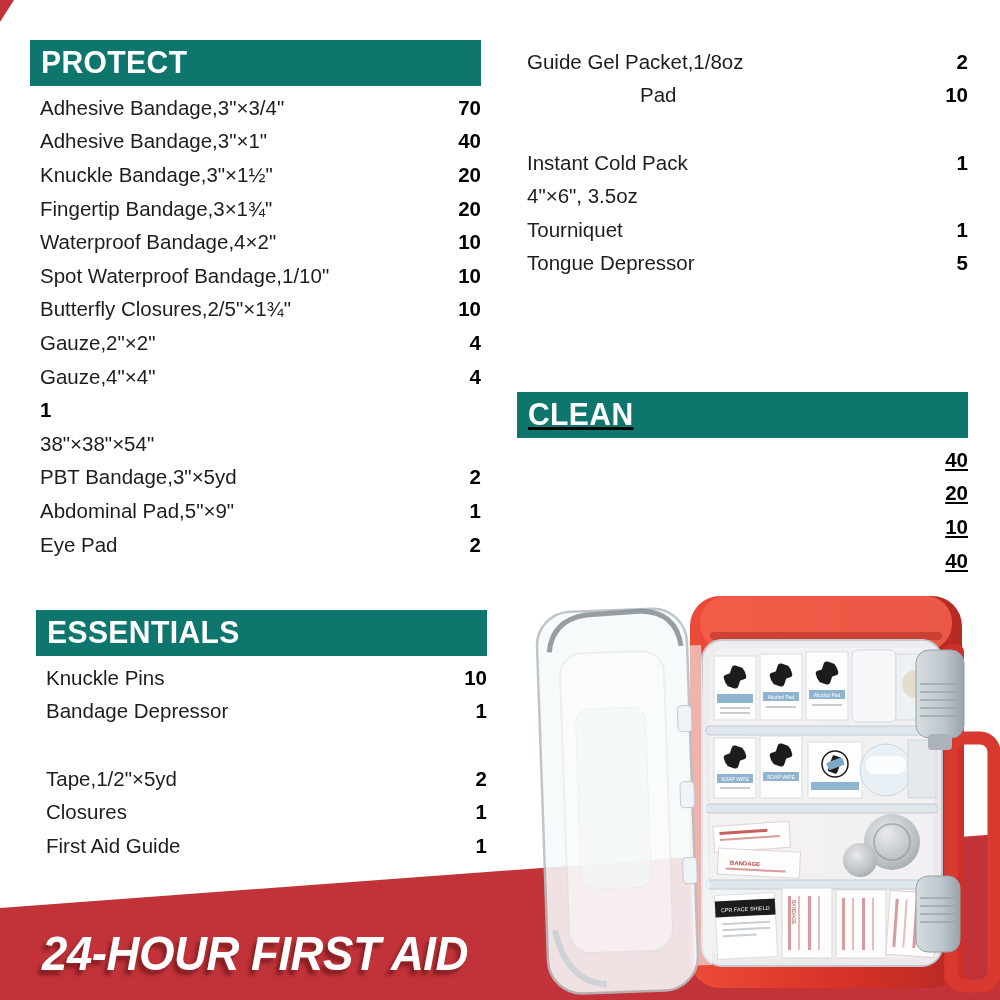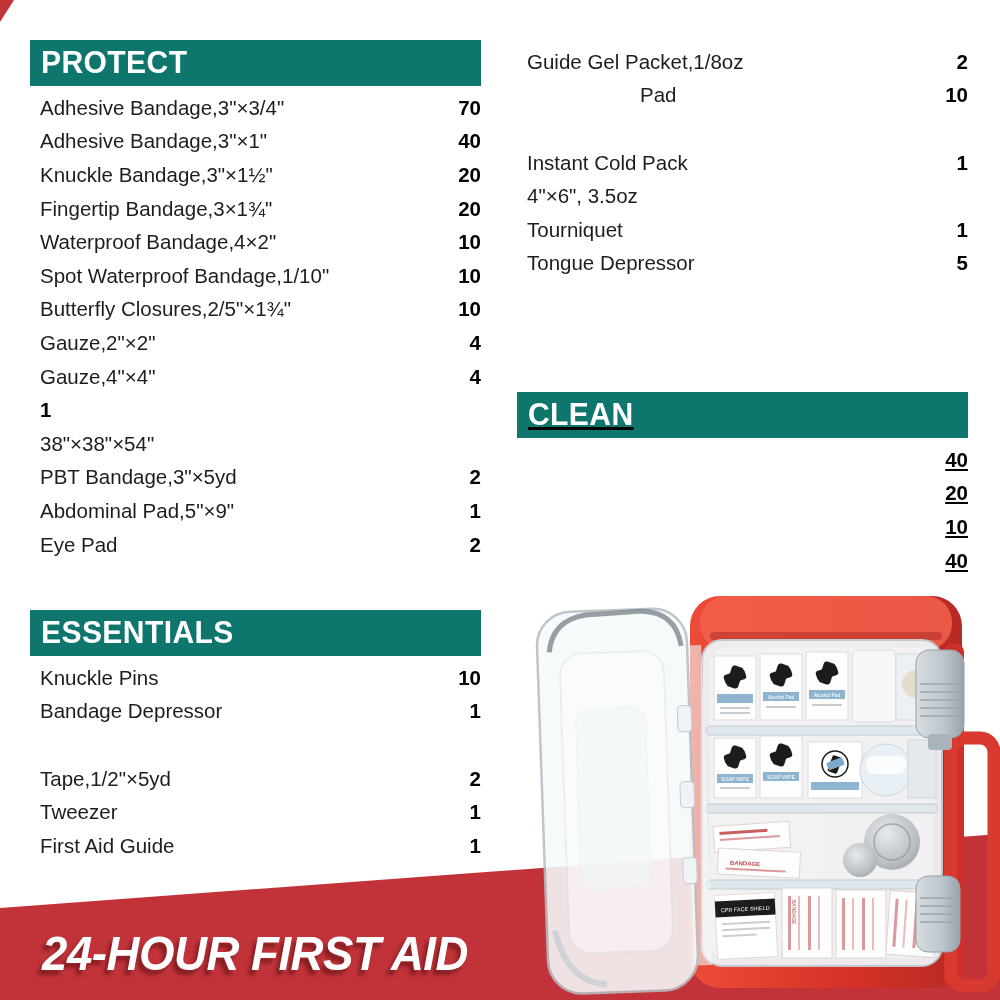--- a/index.html
+++ b/index.html
@@ -8,21 +8,21 @@
     font-family:"Liberation Sans",sans-serif;position:relative;
   }
   .corner-accent{
     position:absolute;left:0;top:0;width:14px;height:22px;background:#c13338;
     clip-path:polygon(0 0,100% 0,0 100%);
   }
   .section{position:absolute;width:451px;}
   #sec-protect{left:30px;top:40px;}
   #sec-treat{left:517px;top:40px;}
   #sec-clean{left:517px;top:392px;text-decoration:underline;}
-  #sec-essentials{left:30px;top:610px;}
+  #sec-essentials{left:36px;top:610px;}
   .bar{
     height:46px;background:#0f766e;display:flex;align-items:center;
     padding-left:11px;box-sizing:border-box;
   }
   .bar .bar-title{
     color:#ffffff;font-weight:700;font-size:31px;letter-spacing:.4px;
     transform:scaleX(.97);transform-origin:left center;white-space:nowrap;
   }
   .list{margin-top:5px;}
   .row{
@@ -183,21 +183,21 @@
       </div>
       <div class="row">
         <span class="lbl"></span>
         <span class="qty"></span>
       </div>
       <div class="row">
         <span class="lbl">Tape,1/2"×5yd</span>
         <span class="qty">2</span>
       </div>
       <div class="row">
-        <span class="lbl">Tweezer</span>
+        <span class="lbl">Closures</span>
         <span class="qty">1</span>
       </div>
       <div class="row">
         <span class="lbl">First Aid Guide</span>
         <span class="qty">1</span>
       </div>
     </div>
 </div>
 
 <div class="band"></div>

